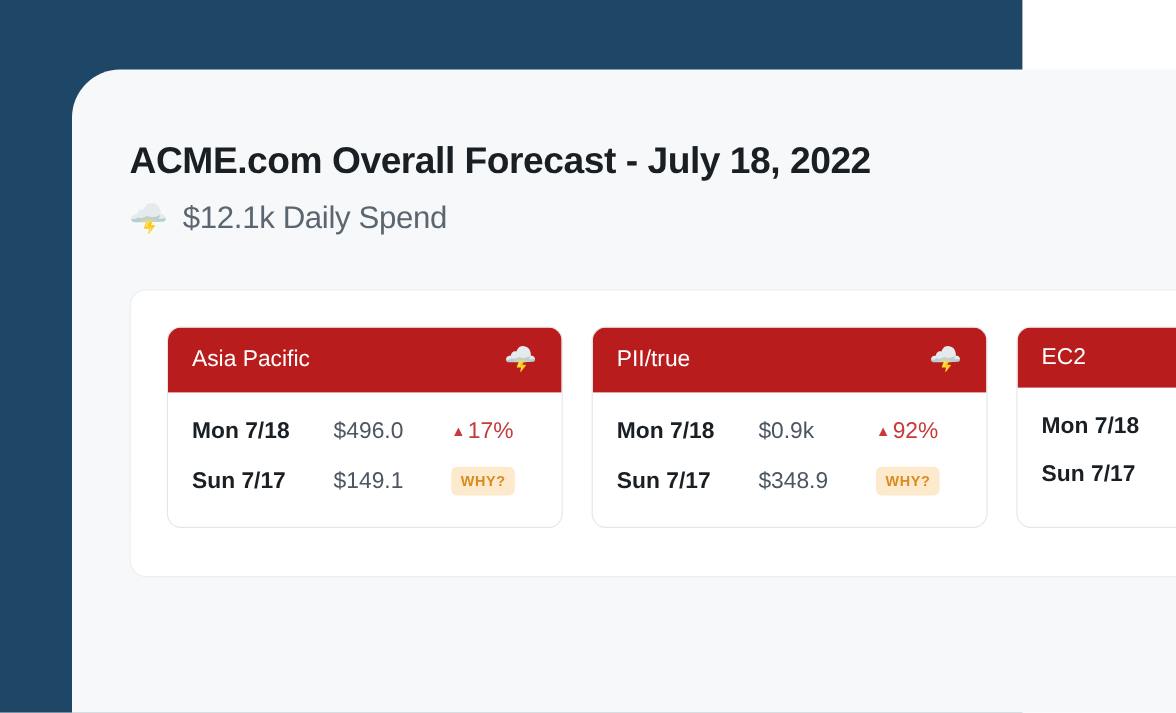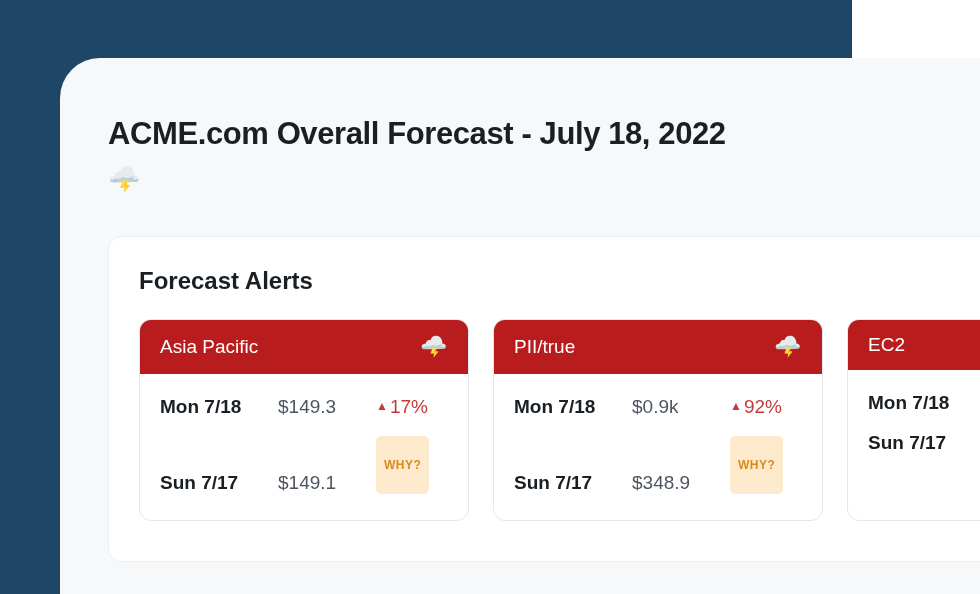--- a/index.html
+++ b/index.html
@@ -88,51 +88,51 @@
   .date { font-weight: 700; color: #1a1f24; width: 100px; }
   .amount { color: #4d5660; font-weight: 400; width: 80px; }
   .delta { color: #c63a3a; font-weight: 400; display: flex; align-items: center; gap: 2px; }
   .delta .tri { font-size: 12px; position: relative; top: -1px; }
   .why-badge {
     background: #fde9cc;
     color: #d98b1f;
     font-size: 12px;
     font-weight: 700;
     letter-spacing: 0.5px;
-    padding: 22px 8px;
+    padding: 5px 8px;
     border-radius: 5px;
     cursor: pointer;
   }
 </style>
 </head>
 <body>
 
 <div class="outer">
   <div class="panel">
 
     <h1 class="title">ACME.com Overall Forecast - July 18, 2022</h1>
 
     <div class="subtitle-row">
       <span class="subtitle-icon">🌩️</span>
+      <span class="subtitle-text">$12.1k Daily Spend</span>
     </div>
 
     <div class="alerts-card">
-      <h2 class="alerts-title">Forecast Alerts</h2>
 
       <div class="alerts-row">
 
         <div class="alert-card">
           <div class="alert-header">
             <span>Asia Pacific</span>
             <span class="hicon">🌩️</span>
           </div>
           <div class="alert-body">
             <div class="alert-line">
               <span class="date">Mon 7/18</span>
-              <span class="amount">$149.3</span>
+              <span class="amount">$496.0</span>
               <span class="delta">
                 <span class="tri">▲</span>
                 <span>17%</span>
               </span>
             </div>
             <div class="alert-line">
               <span class="date">Sun 7/17</span>
               <span class="amount">$149.1</span>
               <span class="why-badge">WHY?</span>
             </div>

